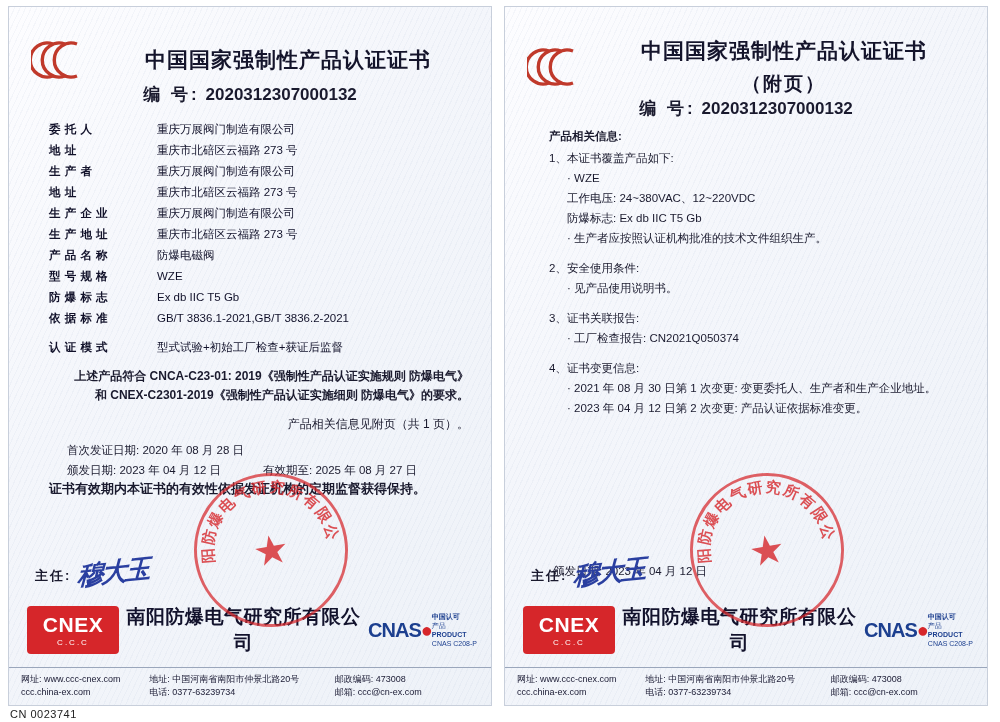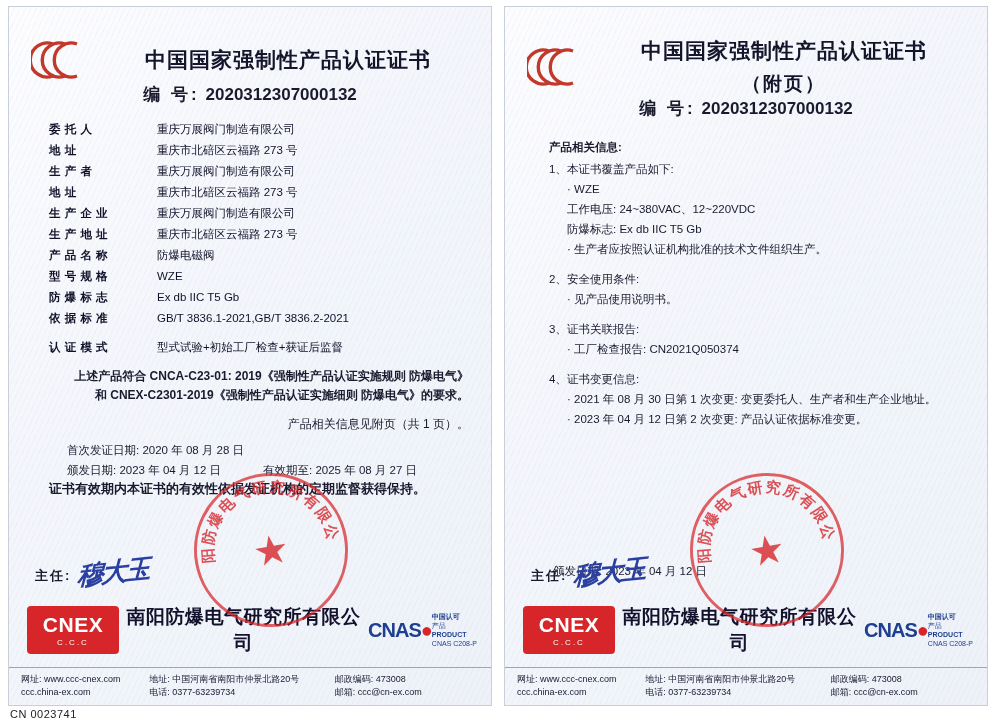--- a/index.html
+++ b/index.html
@@ -136,21 +136,21 @@
   .daterow .d1 { width: 196px; }
   .note {
     font-size: 13px;
     font-weight: bold;
     padding-left: 18px;
     margin-top: 0;
     line-height: 18px;
   }
 
   
-  .annex { margin-top: 17px; padding-left: 22px; font-size: 11.5px; line-height: 20px; }
+  .annex { margin-top: 6px; padding-left: 22px; font-size: 11.5px; line-height: 20px; }
   .annex .sec-title { font-weight: bold; margin-bottom: 2px; }
   .annex .item { margin-top: 2px; }
   .annex .sub { padding-left: 18px; }
   .annex .gap { height: 8px; }
 
   
   .sig {
     position: absolute;
     left: 0;
     right: 0;

